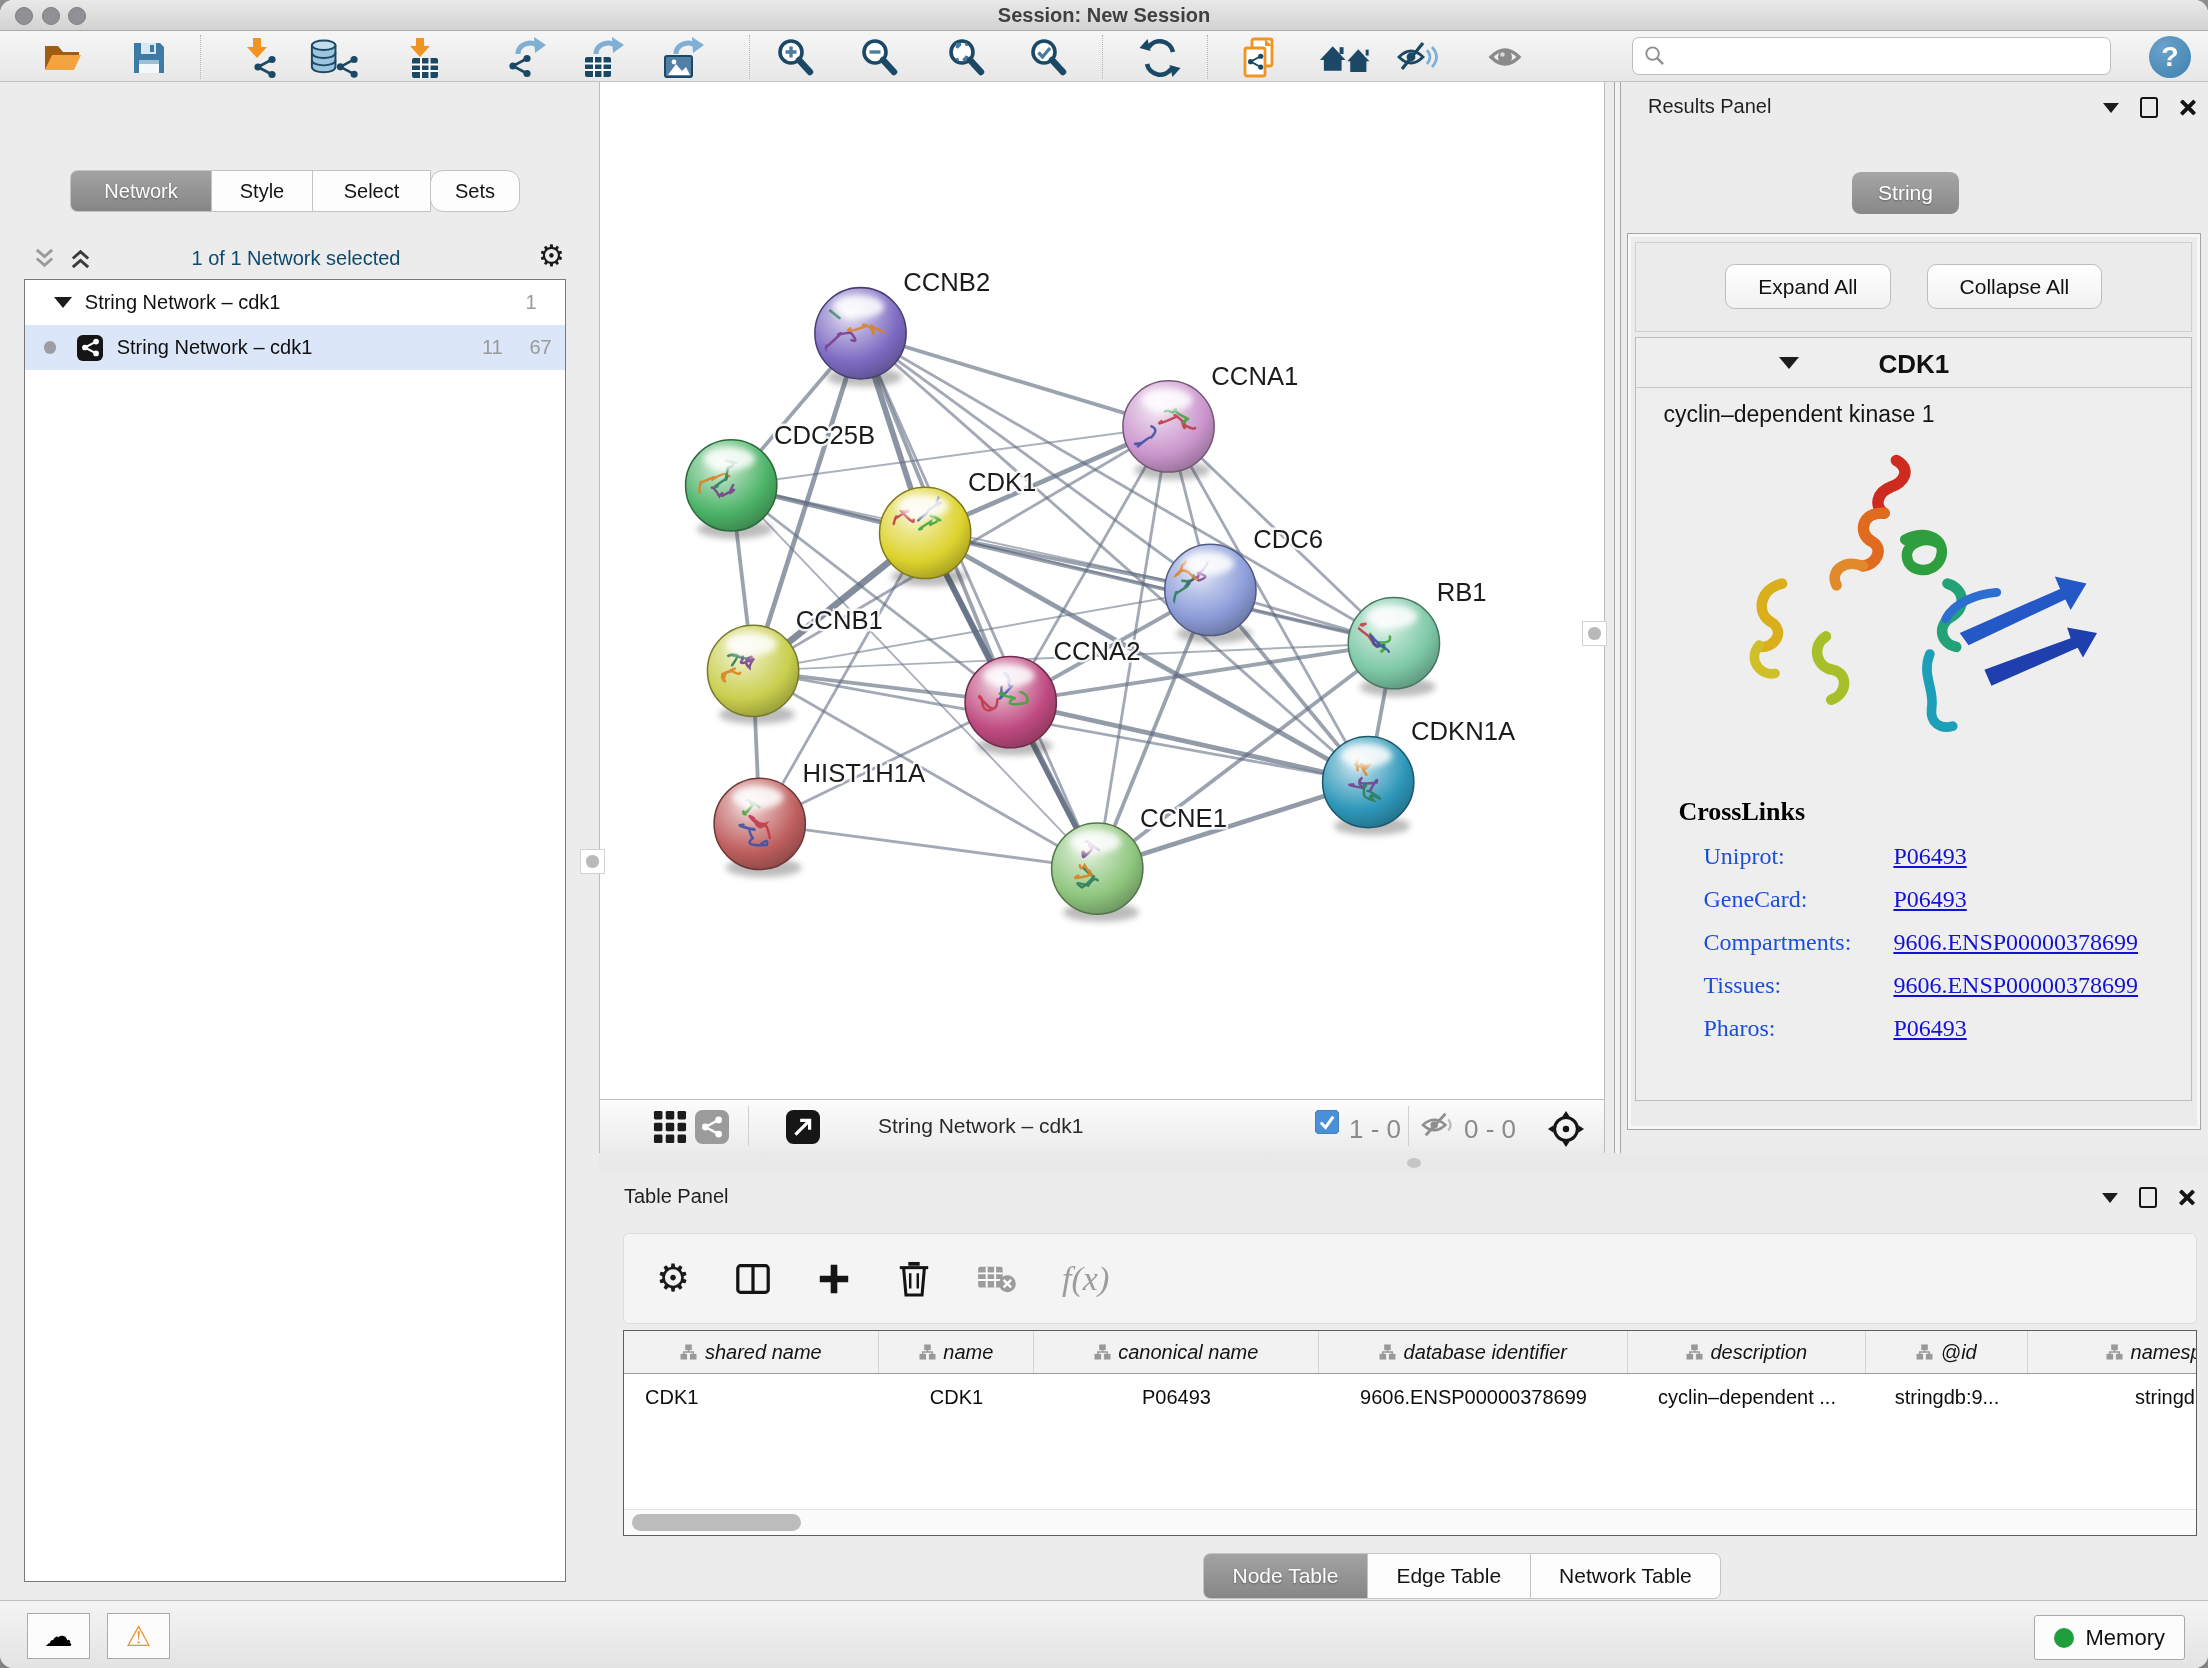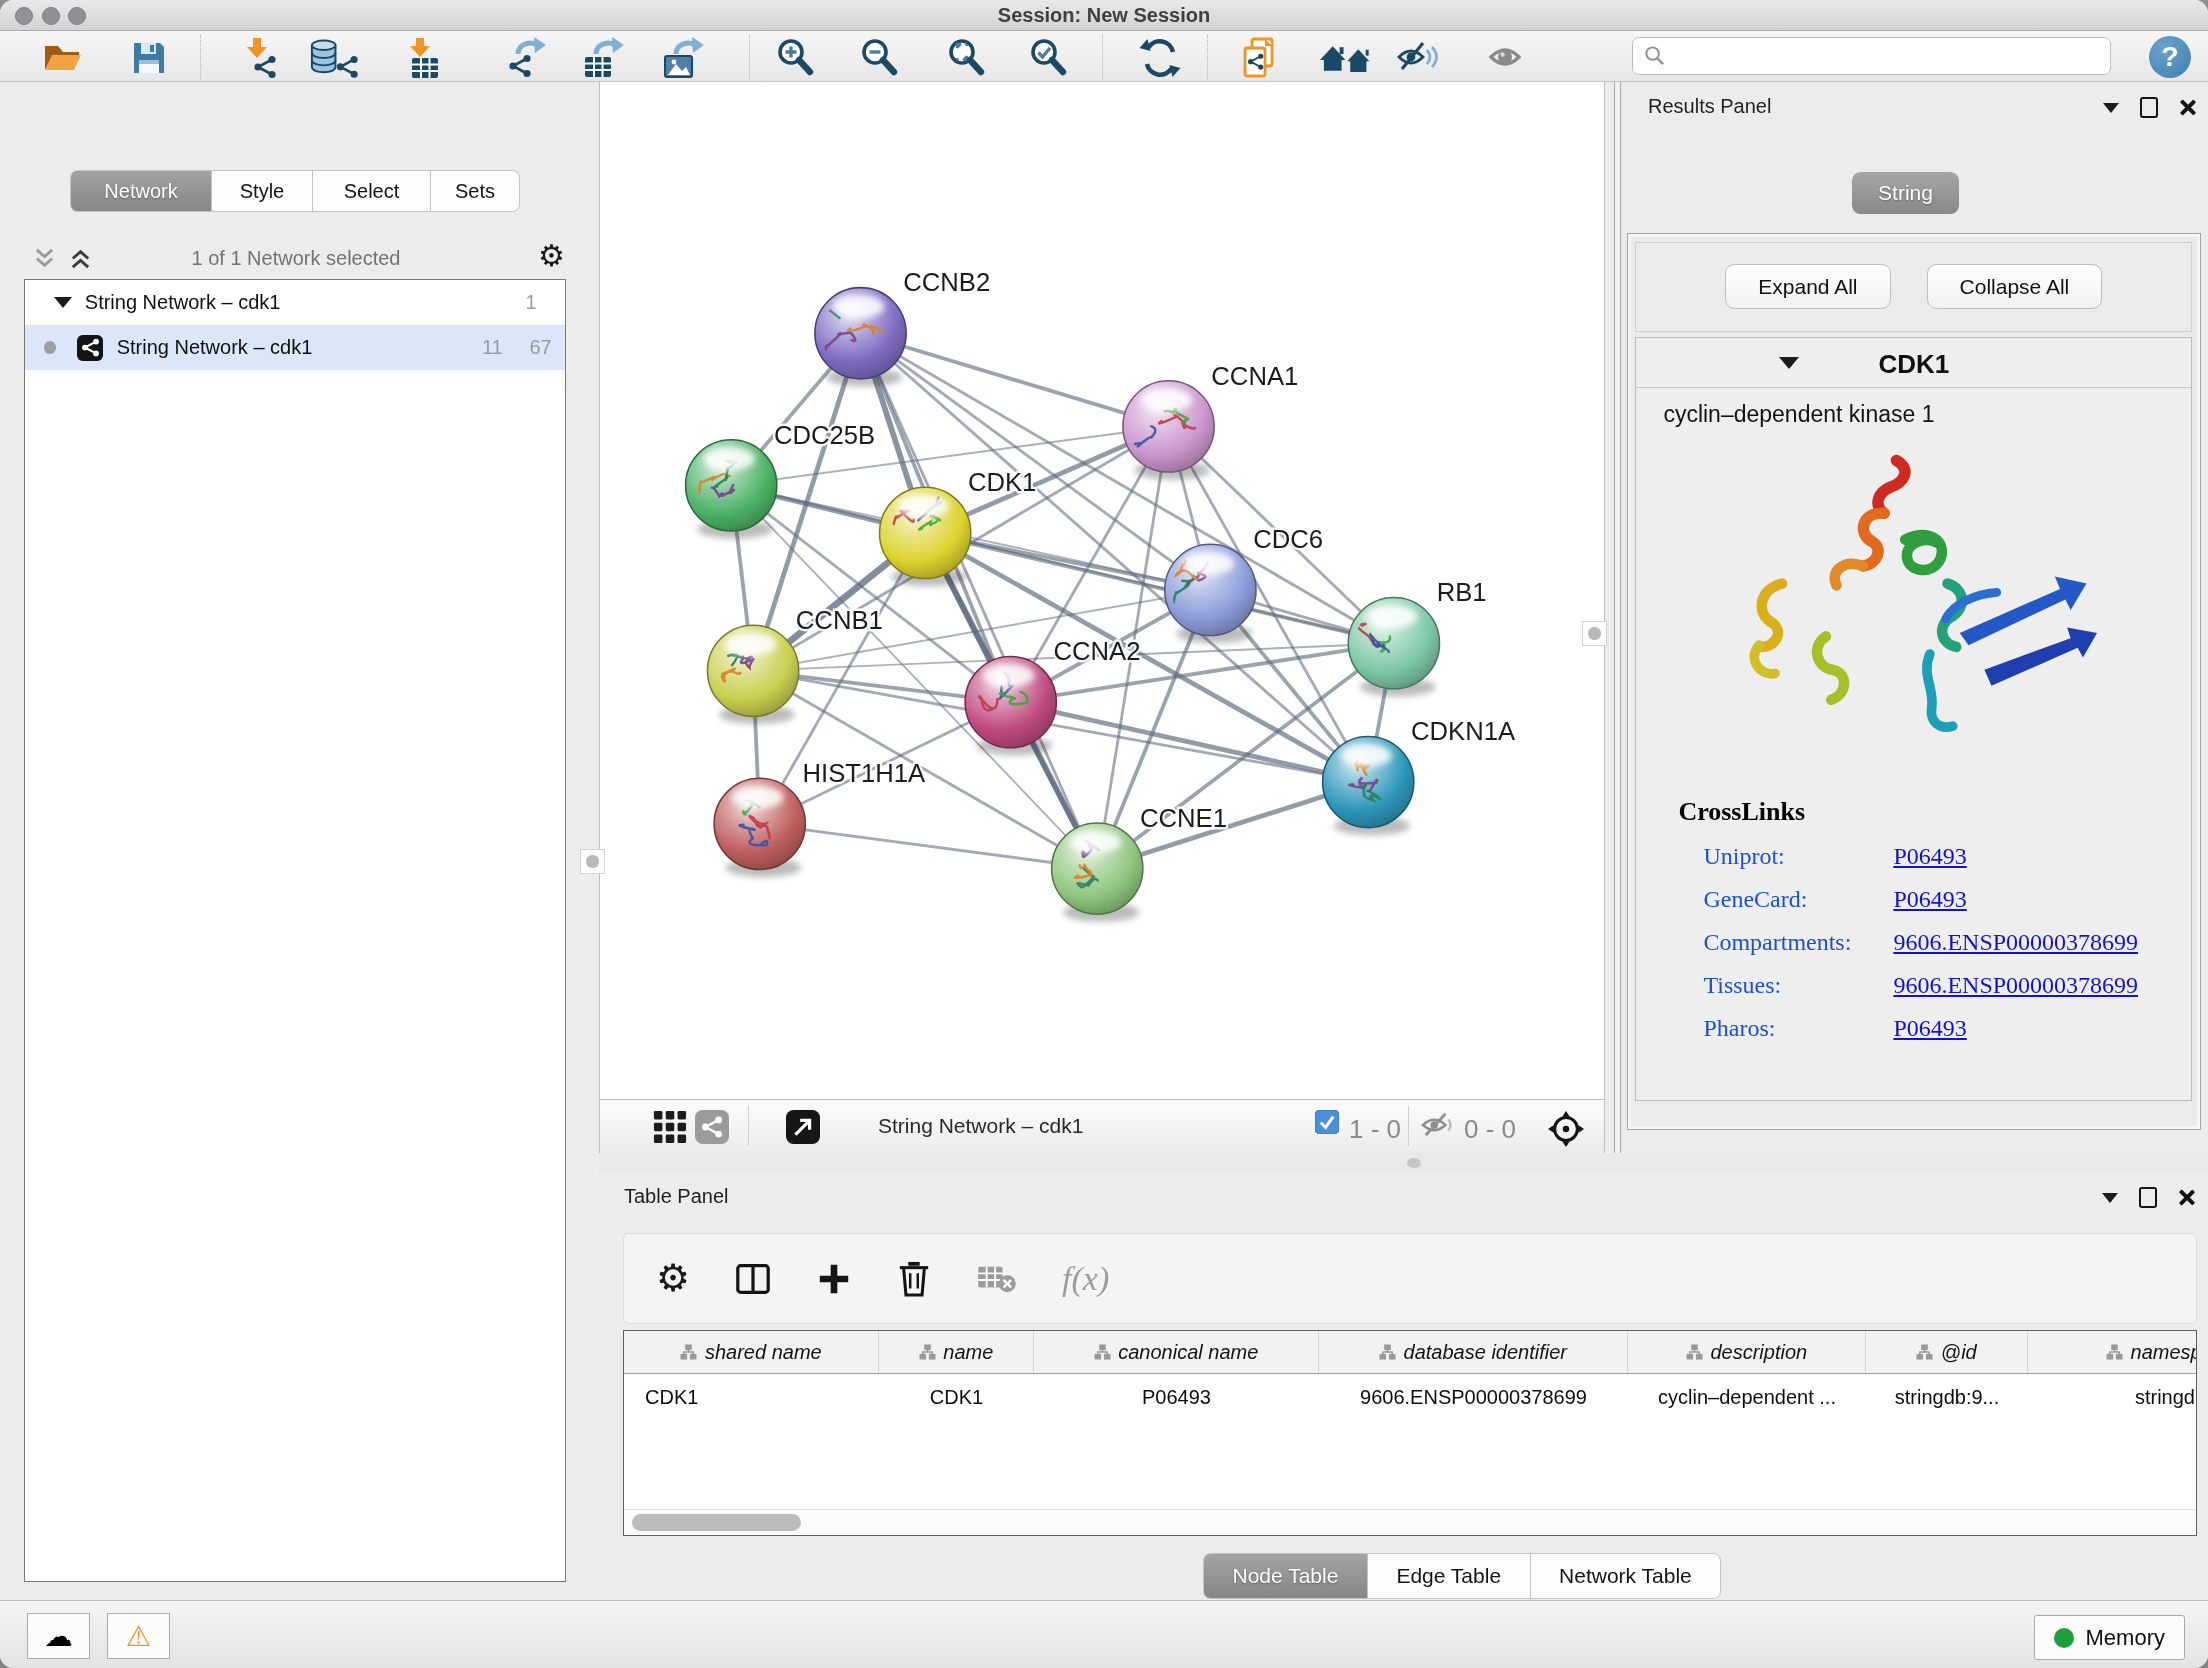--- a/index.html
+++ b/index.html
@@ -40,21 +40,21 @@
   .seg{height:40px;line-height:40px;text-align:center;font-size:20px;color:#141414;background:#fdfdfd;
     border:1px solid #c3c3c3;margin-left:-1px;cursor:pointer;}
   .seg:first-child{border-radius:7.6px 0 0 7.6px;margin-left:0;}
   .seg:last-child{border-radius:0 7.6px 7.6px 0;}
   .seg-sel{background:linear-gradient(#a3a3a3,#868686);color:#fff;text-shadow:0 1px 1.9px rgba(0,0,0,.35);}
   
   #control-panel{position:absolute;left:0;top:82px;width:592px;height:1518px;background:#ececec;}
   #ctl-tabs{position:absolute;left:70px;top:88px;display:flex;}
   #ctl-sub{position:absolute;left:0;right:0;top:162px;height:28.5px;}
   #ctl-sub .chev{position:absolute;top:1.9px;cursor:pointer;}
-  #ctl-status{position:absolute;left:0;right:0;text-align:center;top:2.9px;font-size:20px;color:#737373;}
+  #ctl-status{position:absolute;left:0;right:0;text-align:center;top:2.9px;font-size:20px;color:#0c4a6e;}
   .gear{font-size:30px;color:#1a1a1a;line-height:28.5px;cursor:pointer;}
   #ctl-gear{position:absolute;right:27px;top:-1.9px;}
   #net-list{position:absolute;left:24px;top:197px;width:542px;height:1303px;background:#fff;
     border:1.9px solid #787878;box-sizing:border-box;}
   .tree-row{position:relative;height:45px;display:flex;align-items:center;font-size:20px;color:#101010;}
   .tree-tri{width:0;height:0;border-left:9.5px solid transparent;border-right:9.5px solid transparent;
     border-top:11.4px solid #1c1c1c;margin:0 13.3px 0 28.5px;cursor:pointer;}
   .row-count{color:#9a9a9a;margin-left:auto;padding-right:28.5px;}
   .tree-row.sel{background:#dbe7f8;}
   .sel-dot{width:12.4px;height:12.4px;border-radius:50%;background:#9d9da4;margin:0 21px 0 19px;}
@@ -315,21 +315,21 @@
       <input value="" style="">
     </div>
     <div id="help-btn" title="help">?</div>
   </div>
 
   <div id="control-panel">
     <div id="ctl-tabs">
         <div class="seg seg-sel" style="width: 140px;">Network</div>
         <div class="seg" style="width: 100px;">Style</div>
         <div class="seg" style="width: 117px;">Select</div>
-        <div class="seg" style="width: 88px;">Sets</div>
+        <div class="seg" style="width: 88px; border-radius: 13px;">Sets</div>
       </div>
     <div id="ctl-sub">
       <span class="chev" style="left:32px">
         <svg width="25" height="25" viewBox="0 0 26 26">
             <path d="M5 4 l8 7 8-7 M5 13 l8 7 8-7" stroke="#9a9a9a" stroke-width="3" fill="none"></path>
           </svg>
         </span>
       <span class="chev" style="left:68px">
         <svg width="25" height="25" viewBox="0 0 26 26">
             <path d="M5 22 l8-7 8 7 M5 13 l8-7 8 7" stroke="#3c3c3c" stroke-width="3" fill="none"></path>

